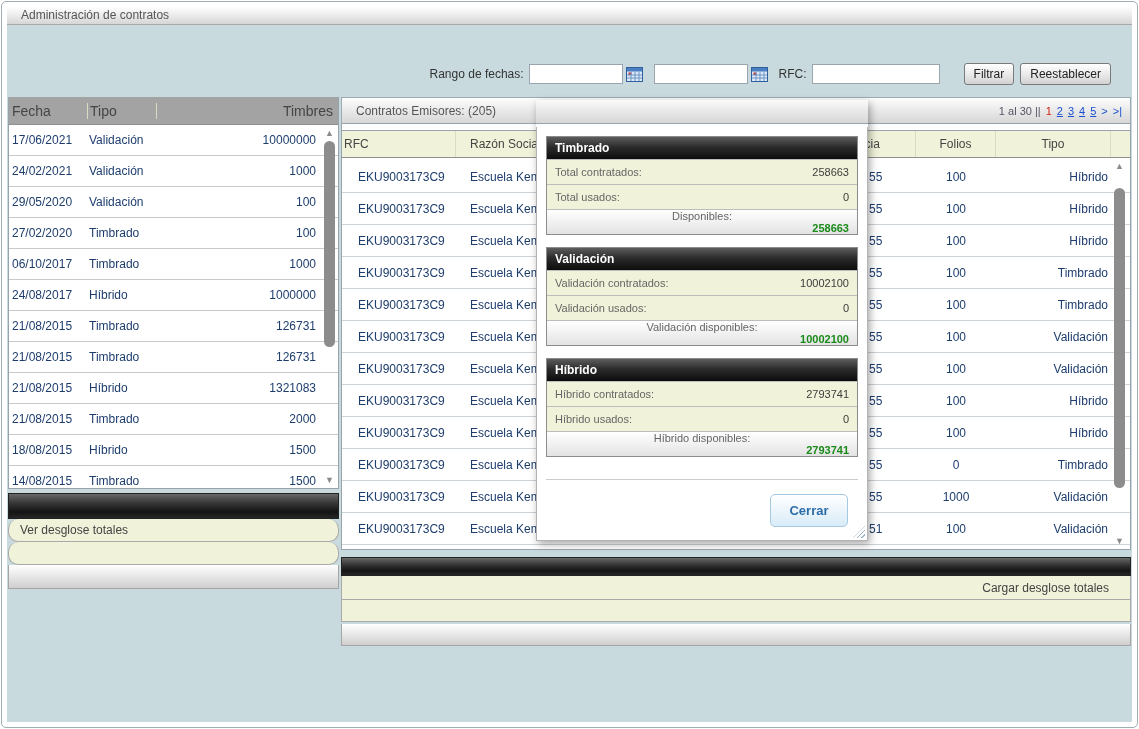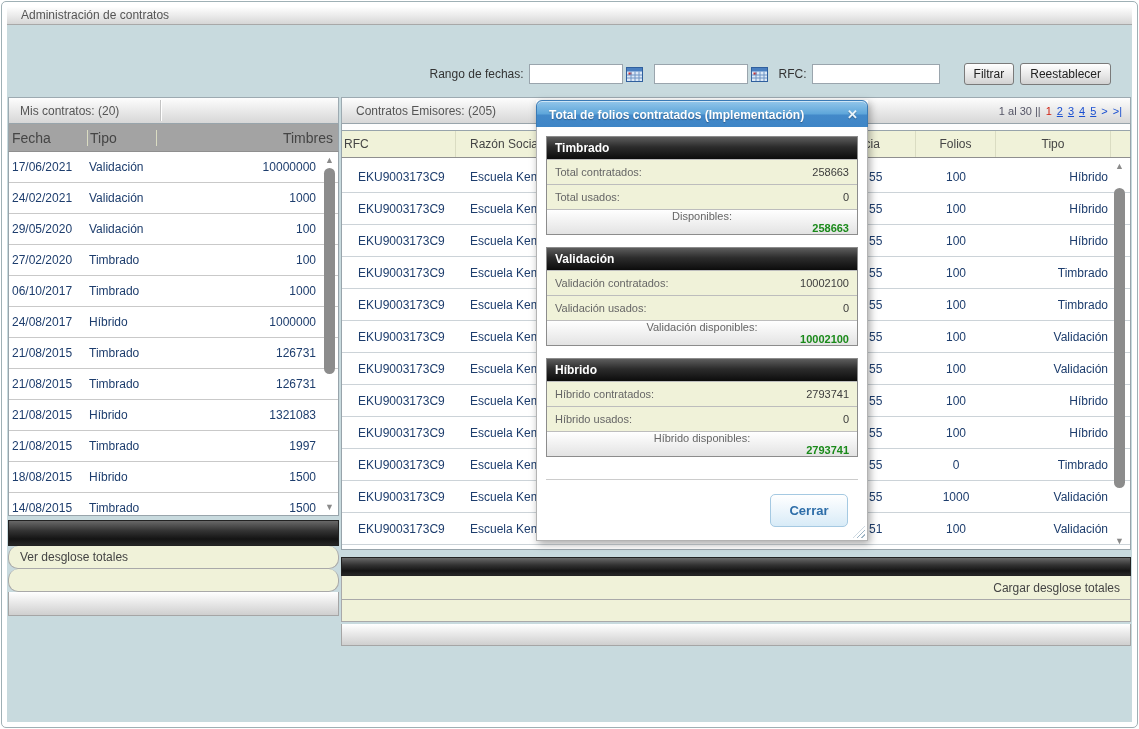--- a/index.html
+++ b/index.html
@@ -80,21 +80,21 @@
   .rt-body{position:relative;height:388px;background:#fff;border:1px solid #98a4ab;border-top:0;
     overflow:hidden;padding-top:3px;}
   .rt-row{display:grid;grid-template-columns:114px 300px 160px 80px 115px 1fr;height:31px;
     align-items:center;border-bottom:1px solid #ccd3d8;font-size:12px;color:#1d3d6d;}
   .rt-row .rc.rfc{padding-left:16px;}
   .rt-row .rc.rz{padding-left:14px;white-space:nowrap;overflow:hidden;}
   .rt-row .rc.vg{padding-left:113px;}
   .rt-row .rc.fo{text-align:center;}
   .rt-row .rc.tp{text-align:right;padding-right:3px;}
   .right-panel .darkbar{height:17px;margin-top:7px;}
-  .right-panel .creamrow.r1{height:23px;justify-content:flex-end;padding-right:10px;}
+  .right-panel .creamrow.r1{height:23px;justify-content:flex-end;padding-right:21px;}
   .right-panel .creamrow.r2{height:21px;}
   .right-panel .whitebar{height:21px;margin-top:2px;}
 
   
   .pager{margin-left:auto;padding-right:8px;font-size:11px;color:#556;display:flex;gap:5px;align-items:center;}
   .pager .cur{color:#d02010;}
   .pager .pg{color:#1a4fd0;text-decoration:underline;cursor:pointer;}
   .pager .nx{color:#1a4fd0;cursor:pointer;text-decoration:none;}
 
   
@@ -156,23 +156,20 @@
         <path d="M1 9 H16 M1 12 H16 M5 5.5 V15 M9 5.5 V15 M13 5.5 V15" stroke="#6e94c4" stroke-width="1" fill="none"></path>
       </svg>
     </button>
     <span class="lbl">RFC:</span>
     <input class="tin rfc-in" value="" style="">
     <button class="fbtn">Filtrar</button>
     <button class="fbtn">Reestablecer</button>
   </div>
 
   <div class="left-panel">
-    <div class="panel-header">
-      <span style="padding-left:11px">Mis contratos: (20)</span>
-    </div>
     <div class="lt-colhdr">
       <div class="h1">Fecha</div>
       <div class="h2">Tipo</div>
       <div class="h3">Timbres</div>
     </div>
     <div class="lt-body">
       <div>
           <div class="lt-row">
             <div class="c f">17/06/2021</div>
             <div class="c t">Validación</div>
@@ -214,21 +211,21 @@
             <div class="c n">126731</div>
           </div>
           <div class="lt-row">
             <div class="c f">21/08/2015</div>
             <div class="c t">Híbrido</div>
             <div class="c n">1321083</div>
           </div>
           <div class="lt-row">
             <div class="c f">21/08/2015</div>
             <div class="c t">Timbrado</div>
-            <div class="c n">1997</div>
+            <div class="c n">2000</div>
           </div>
           <div class="lt-row">
             <div class="c f">18/08/2015</div>
             <div class="c t">Híbrido</div>
             <div class="c n">1500</div>
           </div>
           <div class="lt-row">
             <div class="c f">14/08/2015</div>
             <div class="c t">Timbrado</div>
             <div class="c n">1500</div>
@@ -376,24 +373,20 @@
         <div class="arr dn">▼</div>
       </div>
     </div>
     <div class="darkbar"></div>
     <div class="creamrow r1">Cargar desglose totales</div>
     <div class="creamrow r2"></div>
     <div class="whitebar"></div>
   </div>
 
   <div class="modal">
-    <div class="modal-hdr">
-      <span>Total de folios contratados (Implementación)</span>
-      <span class="x">✕</span>
-    </div>
     <div class="modal-body">
       <div>
           <div class="msec">
             <div class="msec-h">Timbrado</div>
             <div class="mrow">
               <span class="ml">Total contratados:</span>
               <span class="mv">258663</span>
             </div>
             <div class="mrow">
               <span class="ml">Total usados:</span>

